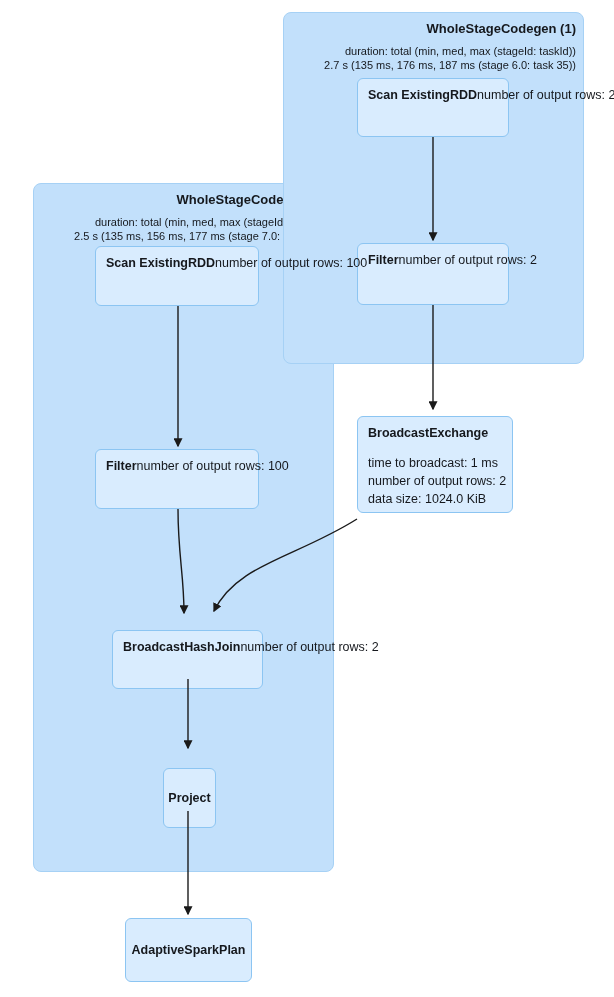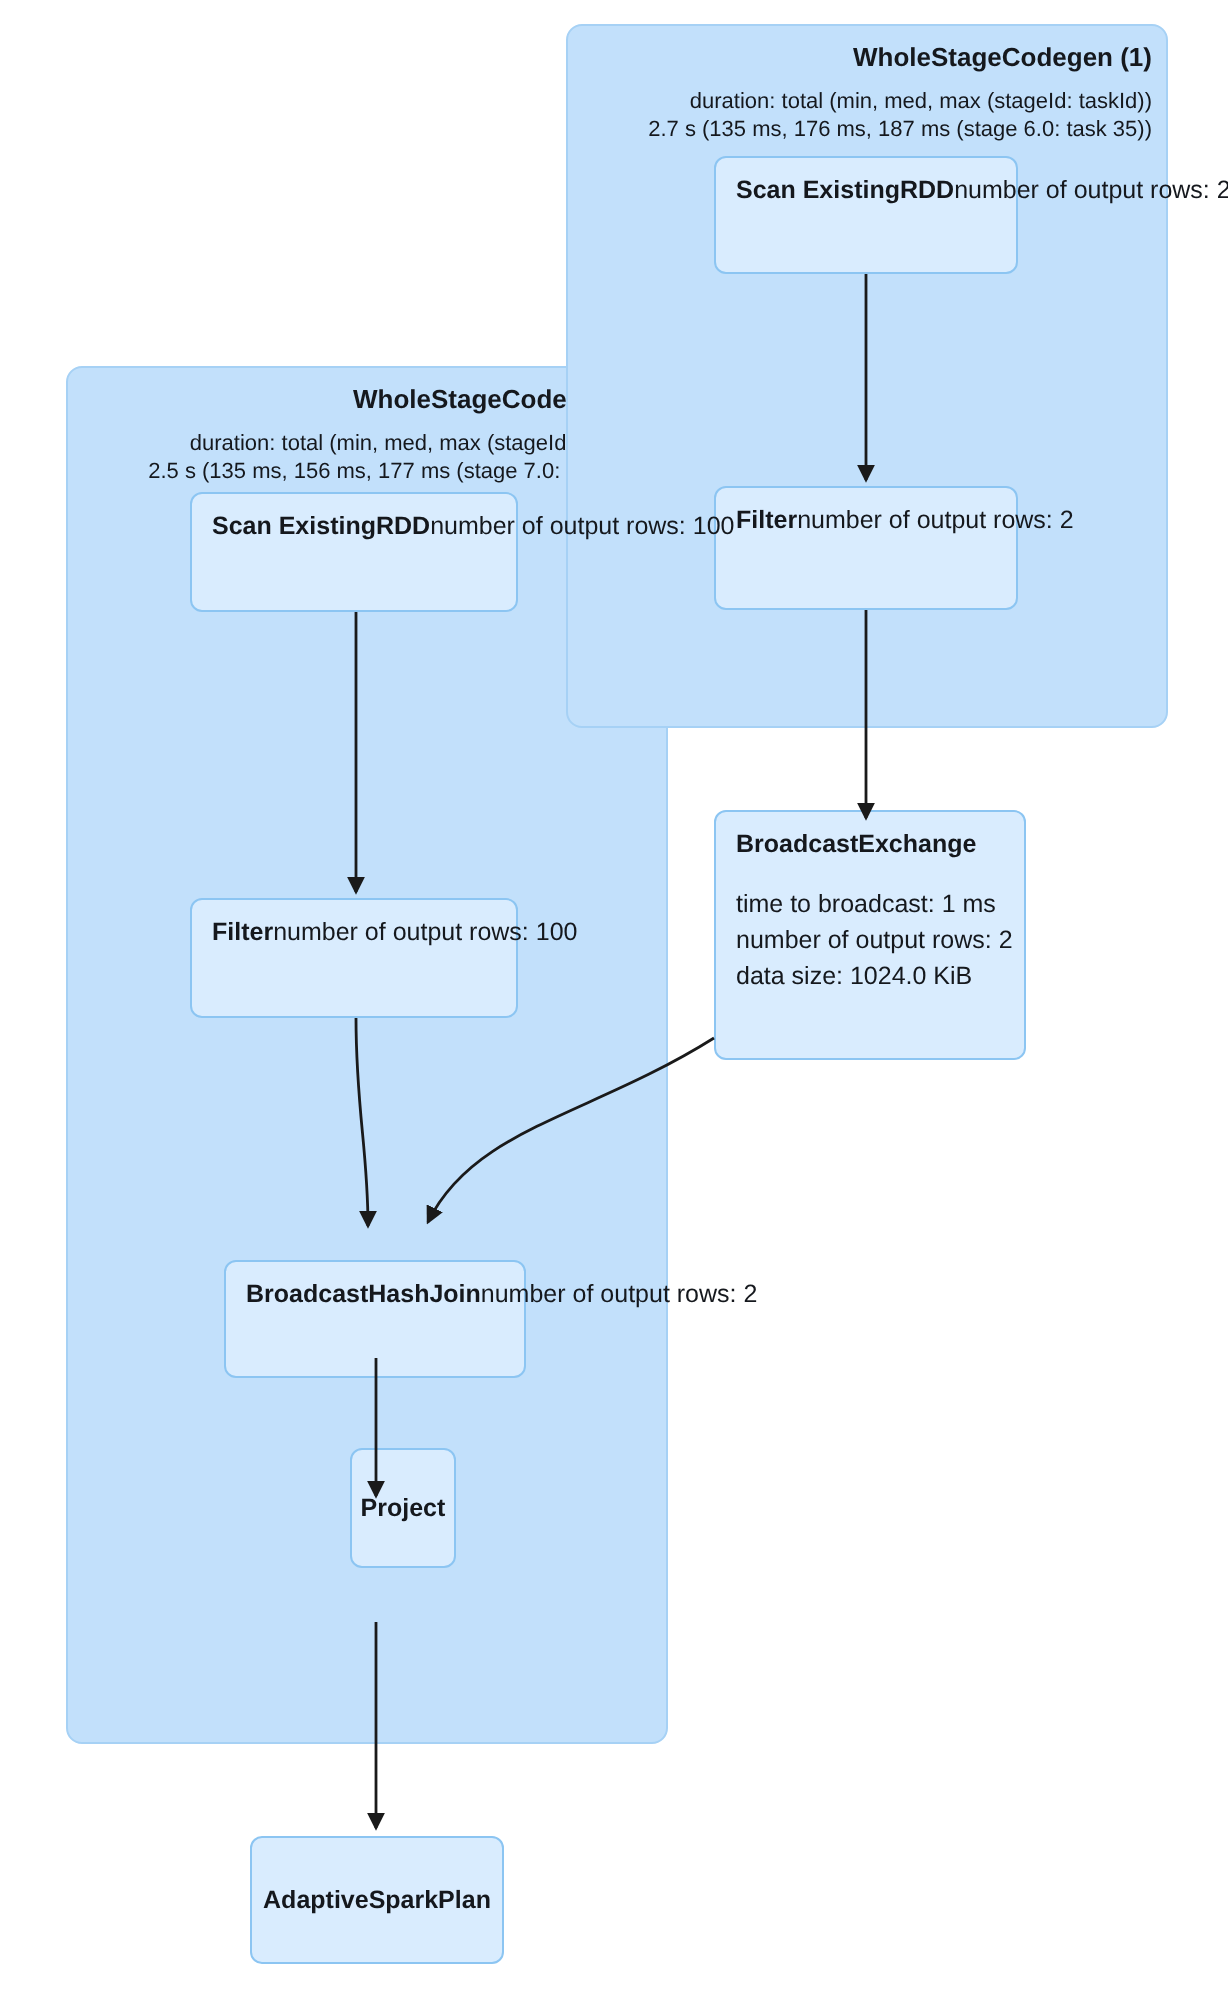--- a/index.html
+++ b/index.html
@@ -102,21 +102,21 @@
   <div class="node node-2line" style="left:357px; top:78px; width:152px; height:59px;">
     <div class="node-title">Scan ExistingRDD</div>
     <div class="node-metric">number of output rows: 2</div>
   </div>
 
   <div class="node node-2line" style="left:357px; top:243px; width:152px; height:62px;">
     <div class="node-title">Filter</div>
     <div class="node-metric">number of output rows: 2</div>
   </div>
 
-  <div class="node node-bx" style="left:357px; top:405px; width:156px; height:125px;">
+  <div class="node node-bx" style="left:357px; top:416px; width:156px; height:97px;">
     <div class="node-title">BroadcastExchange</div>
     <div class="bx-metrics">
       <div>time to broadcast: 1 ms</div>
       <div>number of output rows: 2</div>
       <div>data size: 1024.0 KiB</div>
     </div>
   </div>
 
   <div class="node node-2line" style="left:95px; top:246px; width:164px; height:60px;">
     <div class="node-title">Scan ExistingRDD</div>
@@ -126,21 +126,21 @@
   <div class="node node-2line" style="left:95px; top:449px; width:164px; height:60px;">
     <div class="node-title">Filter</div>
     <div class="node-metric">number of output rows: 100</div>
   </div>
 
   <div class="node node-2line" style="left:112px; top:630px; width:151px; height:59px;">
     <div class="node-title">BroadcastHashJoin</div>
     <div class="node-metric">number of output rows: 2</div>
   </div>
 
-  <div class="node node-center" style="left:163px; top:724px; width:53px; height:60px;margin-left:12px;">
+  <div class="node node-center" style="left:163px; top:768px; width:53px; height:60px;">
     <div class="node-title">Project</div>
   </div>
 
   <div class="node node-center" style="left:125px; top:918px; width:127px; height:64px;">
     <div class="node-title">AdaptiveSparkPlan</div>
   </div>
 
   <svg class="edges" width="614" height="997" viewBox="0 0 614 997">
     <defs>
       <marker id="ah" viewBox="0 0 10 10" refX="8.5" refY="5" markerWidth="9" markerHeight="9" markerUnits="userSpaceOnUse" orient="auto">

